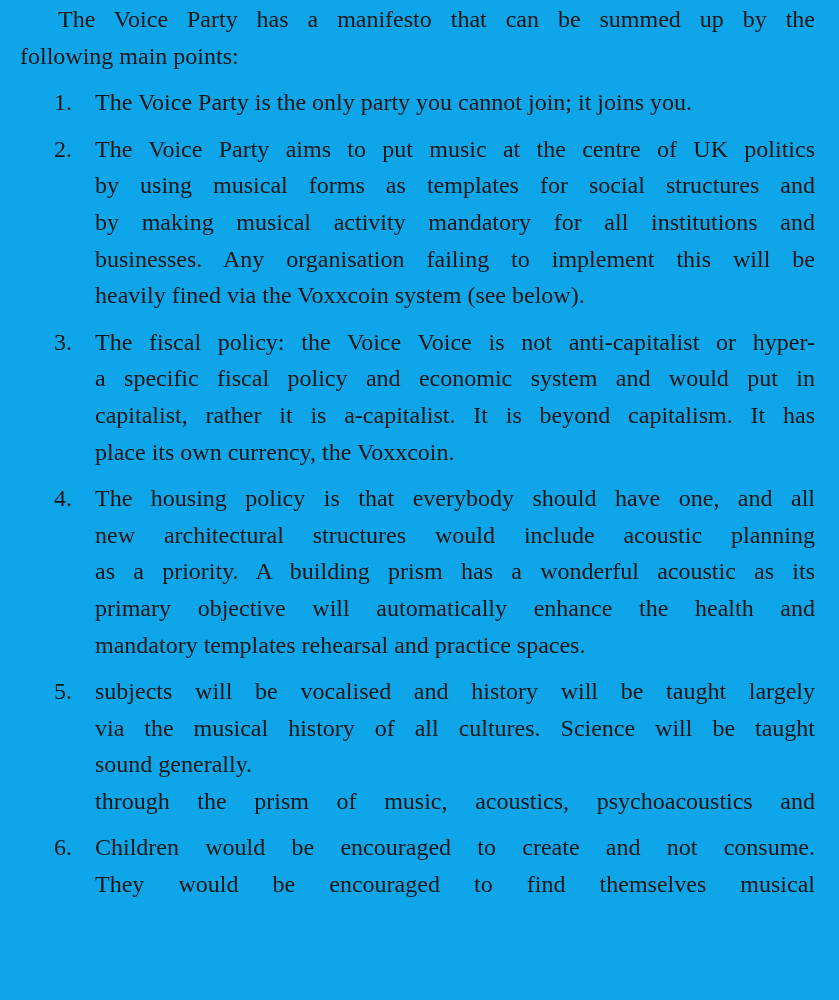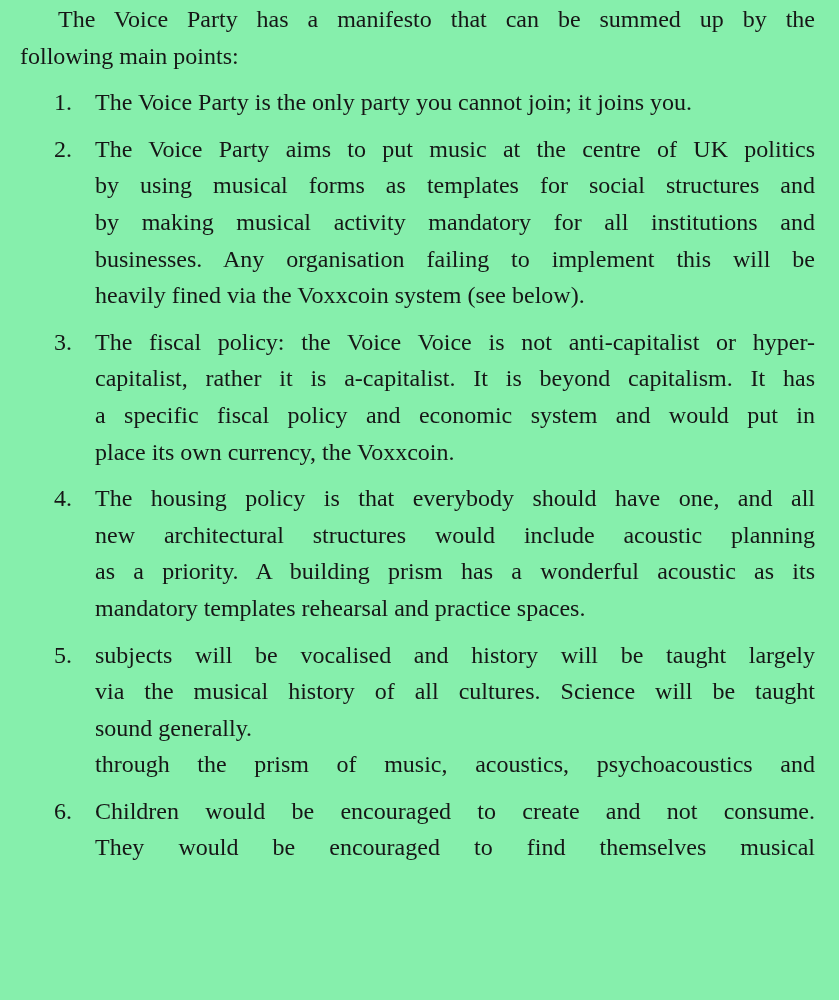--- a/index.html
+++ b/index.html
@@ -5,21 +5,21 @@
   html, body {
     margin: 0;
     padding: 0;
     background: #ffffff;
   }
   .page {
     position: relative;
     width: 839px;
     height: 1000px;
     box-sizing: border-box;
-    background: #86efac;
+    background: #0ea5e9;
     padding: 1px 24px 0 20px;
     overflow: hidden;
     font-family: "Liberation Serif", "DejaVu Serif", serif;
     font-size: 24px;
     line-height: 36.6px;
     color: #161616;
   }
   .intro { margin: 0; }
   .line {
     text-align: justify;
@@ -67,31 +67,32 @@
           <div class="line">by using musical forms as templates for social structures and</div>
           <div class="line">by making musical activity mandatory for all institutions and</div>
           <div class="line">businesses. Any organisation failing to implement this will be</div>
           <div class="line last">heavily fined via the Voxxcoin system (see below).</div>
         </div>
       </div>
       <div class="item">
         <span class="num">3.</span>
         <div class="item-body">
           <div class="line">The fiscal policy: the Voice Voice is not anti-capitalist or hyper-</div>
+          <div class="line">a specific fiscal policy and economic system and would put in</div>
           <div class="line">capitalist, rather it is a-capitalist. It is beyond capitalism. It has</div>
-          <div class="line">a specific fiscal policy and economic system and would put in</div>
           <div class="line last">place its own currency, the Voxxcoin.</div>
         </div>
       </div>
       <div class="item">
         <span class="num">4.</span>
         <div class="item-body">
           <div class="line">The housing policy is that everybody should have one, and all</div>
           <div class="line">new architectural structures would include acoustic planning</div>
           <div class="line">as a priority. A building prism has a wonderful acoustic as its</div>
+          <div class="line">primary objective will automatically enhance the health and</div>
           <div class="line last">mandatory templates rehearsal and practice spaces.</div>
         </div>
       </div>
       <div class="item">
         <span class="num">5.</span>
         <div class="item-body">
           <div class="line">subjects will be vocalised and history will be taught largely</div>
           <div class="line">via the musical history of all cultures. Science will be taught</div>
           <div class="line last">sound generally.</div>
           <div class="line">through the prism of music, acoustics, psychoacoustics and</div>

